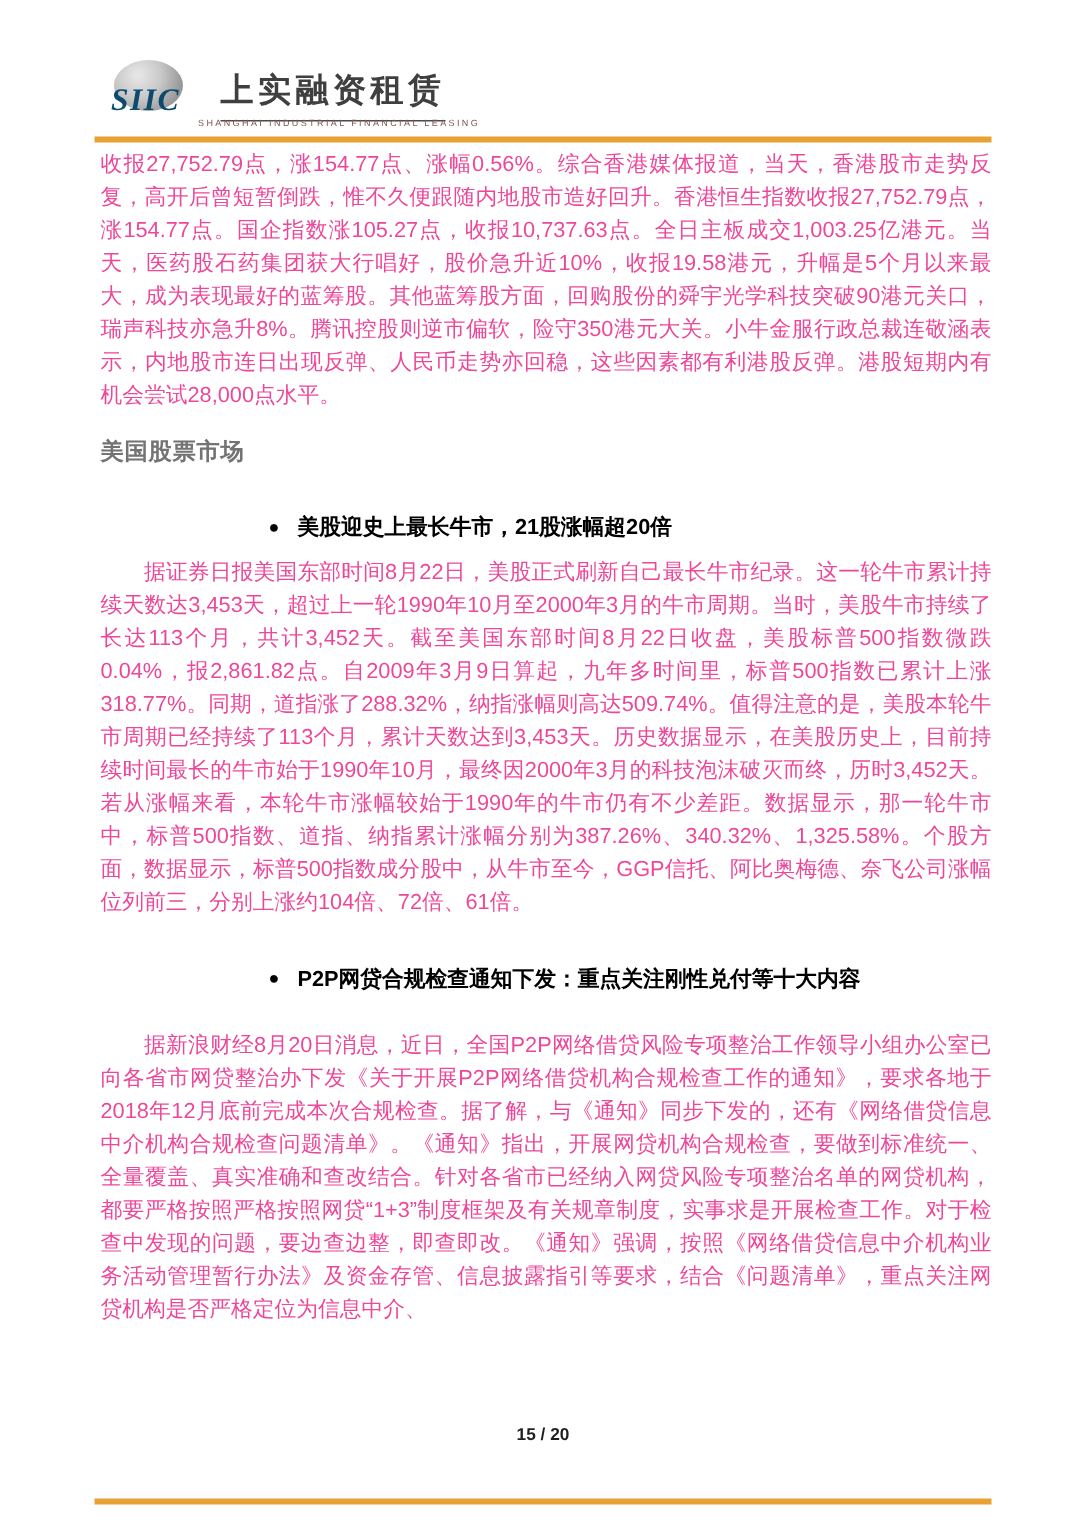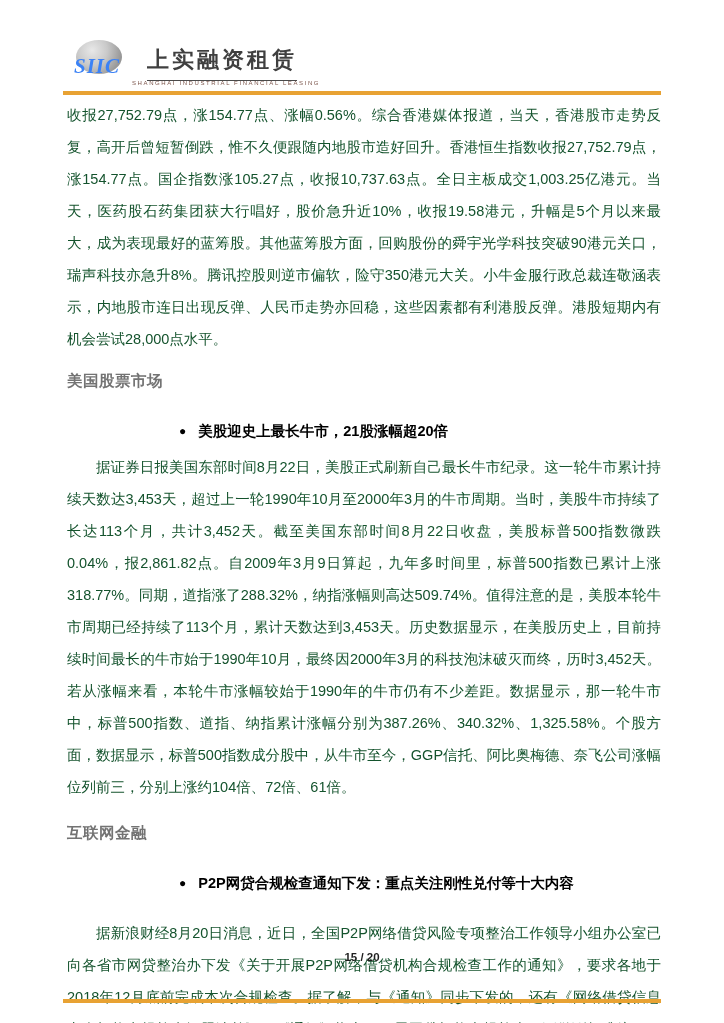--- a/index.html
+++ b/index.html
@@ -19,21 +19,21 @@
     border-radius: 50%;
     background: radial-gradient(circle at 35% 30%, #e8e8e8 0%, #c9c9c9 40%, #9a9a9a 75%, #848484 100%);
   }
   .logo-siic {
     position: absolute;
     top: 54px; left: 74px;
     font-size: 21px;
     font-weight: bold;
     font-style: italic;
     letter-spacing: 1px;
-    color: #3b82f6;
+    color: #0c4a6e;
     font-family: "Liberation Serif", serif;
   }
   .logo-cn {
     position: absolute;
     top: 45px; left: 147px;
     font-size: 22px;
     font-weight: 600;
     letter-spacing: 3px;
     color: #3f3f3f;
     border-bottom: 1px solid #4a4a4a;
@@ -59,24 +59,24 @@
   
   .content {
     position: absolute;
     top: 99px; left: 67px;
     width: 594px;
     color: #3a3a3a;
   }
   .para {
     margin: 0;
     font-size: 14.5px;
-    line-height: 32px;
+    line-height: 22px;
     text-align: justify;
     text-align-last: left;
-    color: #14532d;
+    color: #ec4899;
   }
   .para.indent { text-indent: 2em; }
   .sec-heading {
     margin: 16px 0 0 0;
     font-size: 15.5px;
     font-weight: bold;
     color: #737373;
     letter-spacing: 0.5px;
   }
   .sec-heading.second { margin-top: 20px; }
@@ -124,21 +124,20 @@
 
     <h2 class="sec-heading">美国股票市场</h2>
 
     <div class="bullet-heading">
       <span class="bullet">●</span>
       <span>美股迎史上最长牛市，21股涨幅超20倍</span>
     </div>
 
     <p class="para indent after-bullet">据证券日报美国东部时间8月22日，美股正式刷新自己最长牛市纪录。这一轮牛市累计持续天数达3,453天，超过上一轮1990年10月至2000年3月的牛市周期。当时，美股牛市持续了长达113个月，共计3,452天。截至美国东部时间8月22日收盘，美股标普500指数微跌0.04%，报2,861.82点。自2009年3月9日算起，九年多时间里，标普500指数已累计上涨318.77%。同期，道指涨了288.32%，纳指涨幅则高达509.74%。值得注意的是，美股本轮牛市周期已经持续了113个月，累计天数达到3,453天。历史数据显示，在美股历史上，目前持续时间最长的牛市始于1990年10月，最终因2000年3月的科技泡沫破灭而终，历时3,452天。若从涨幅来看，本轮牛市涨幅较始于1990年的牛市仍有不少差距。数据显示，那一轮牛市中，标普500指数、道指、纳指累计涨幅分别为387.26%、340.32%、1,325.58%。个股方面，数据显示，标普500指数成分股中，从牛市至今，GGP信托、阿比奥梅德、奈飞公司涨幅位列前三，分别上涨约104倍、72倍、61倍。</p>
 
-    <h2 class="sec-heading second">互联网金融</h2>
 
     <div class="bullet-heading">
       <span class="bullet">●</span>
       <span>P2P网贷合规检查通知下发：重点关注刚性兑付等十大内容</span>
     </div>
 
     <p class="para indent after-bullet-2">据新浪财经8月20日消息，近日，全国P2P网络借贷风险专项整治工作领导小组办公室已向各省市网贷整治办下发《关于开展P2P网络借贷机构合规检查工作的通知》，要求各地于2018年12月底前完成本次合规检查。据了解，与《通知》同步下发的，还有《网络借贷信息中介机构合规检查问题清单》。《通知》指出，开展网贷机构合规检查，要做到标准统一、全量覆盖、真实准确和查改结合。针对各省市已经纳入网贷风险专项整治名单的网贷机构，都要严格按照严格按照网贷“1+3”制度框架及有关规章制度，实事求是开展检查工作。对于检查中发现的问题，要边查边整，即查即改。《通知》强调，按照《网络借贷信息中介机构业务活动管理暂行办法》及资金存管、信息披露指引等要求，结合《问题清单》，重点关注网贷机构是否严格定位为信息中介、</p>
 
   </div>
 

